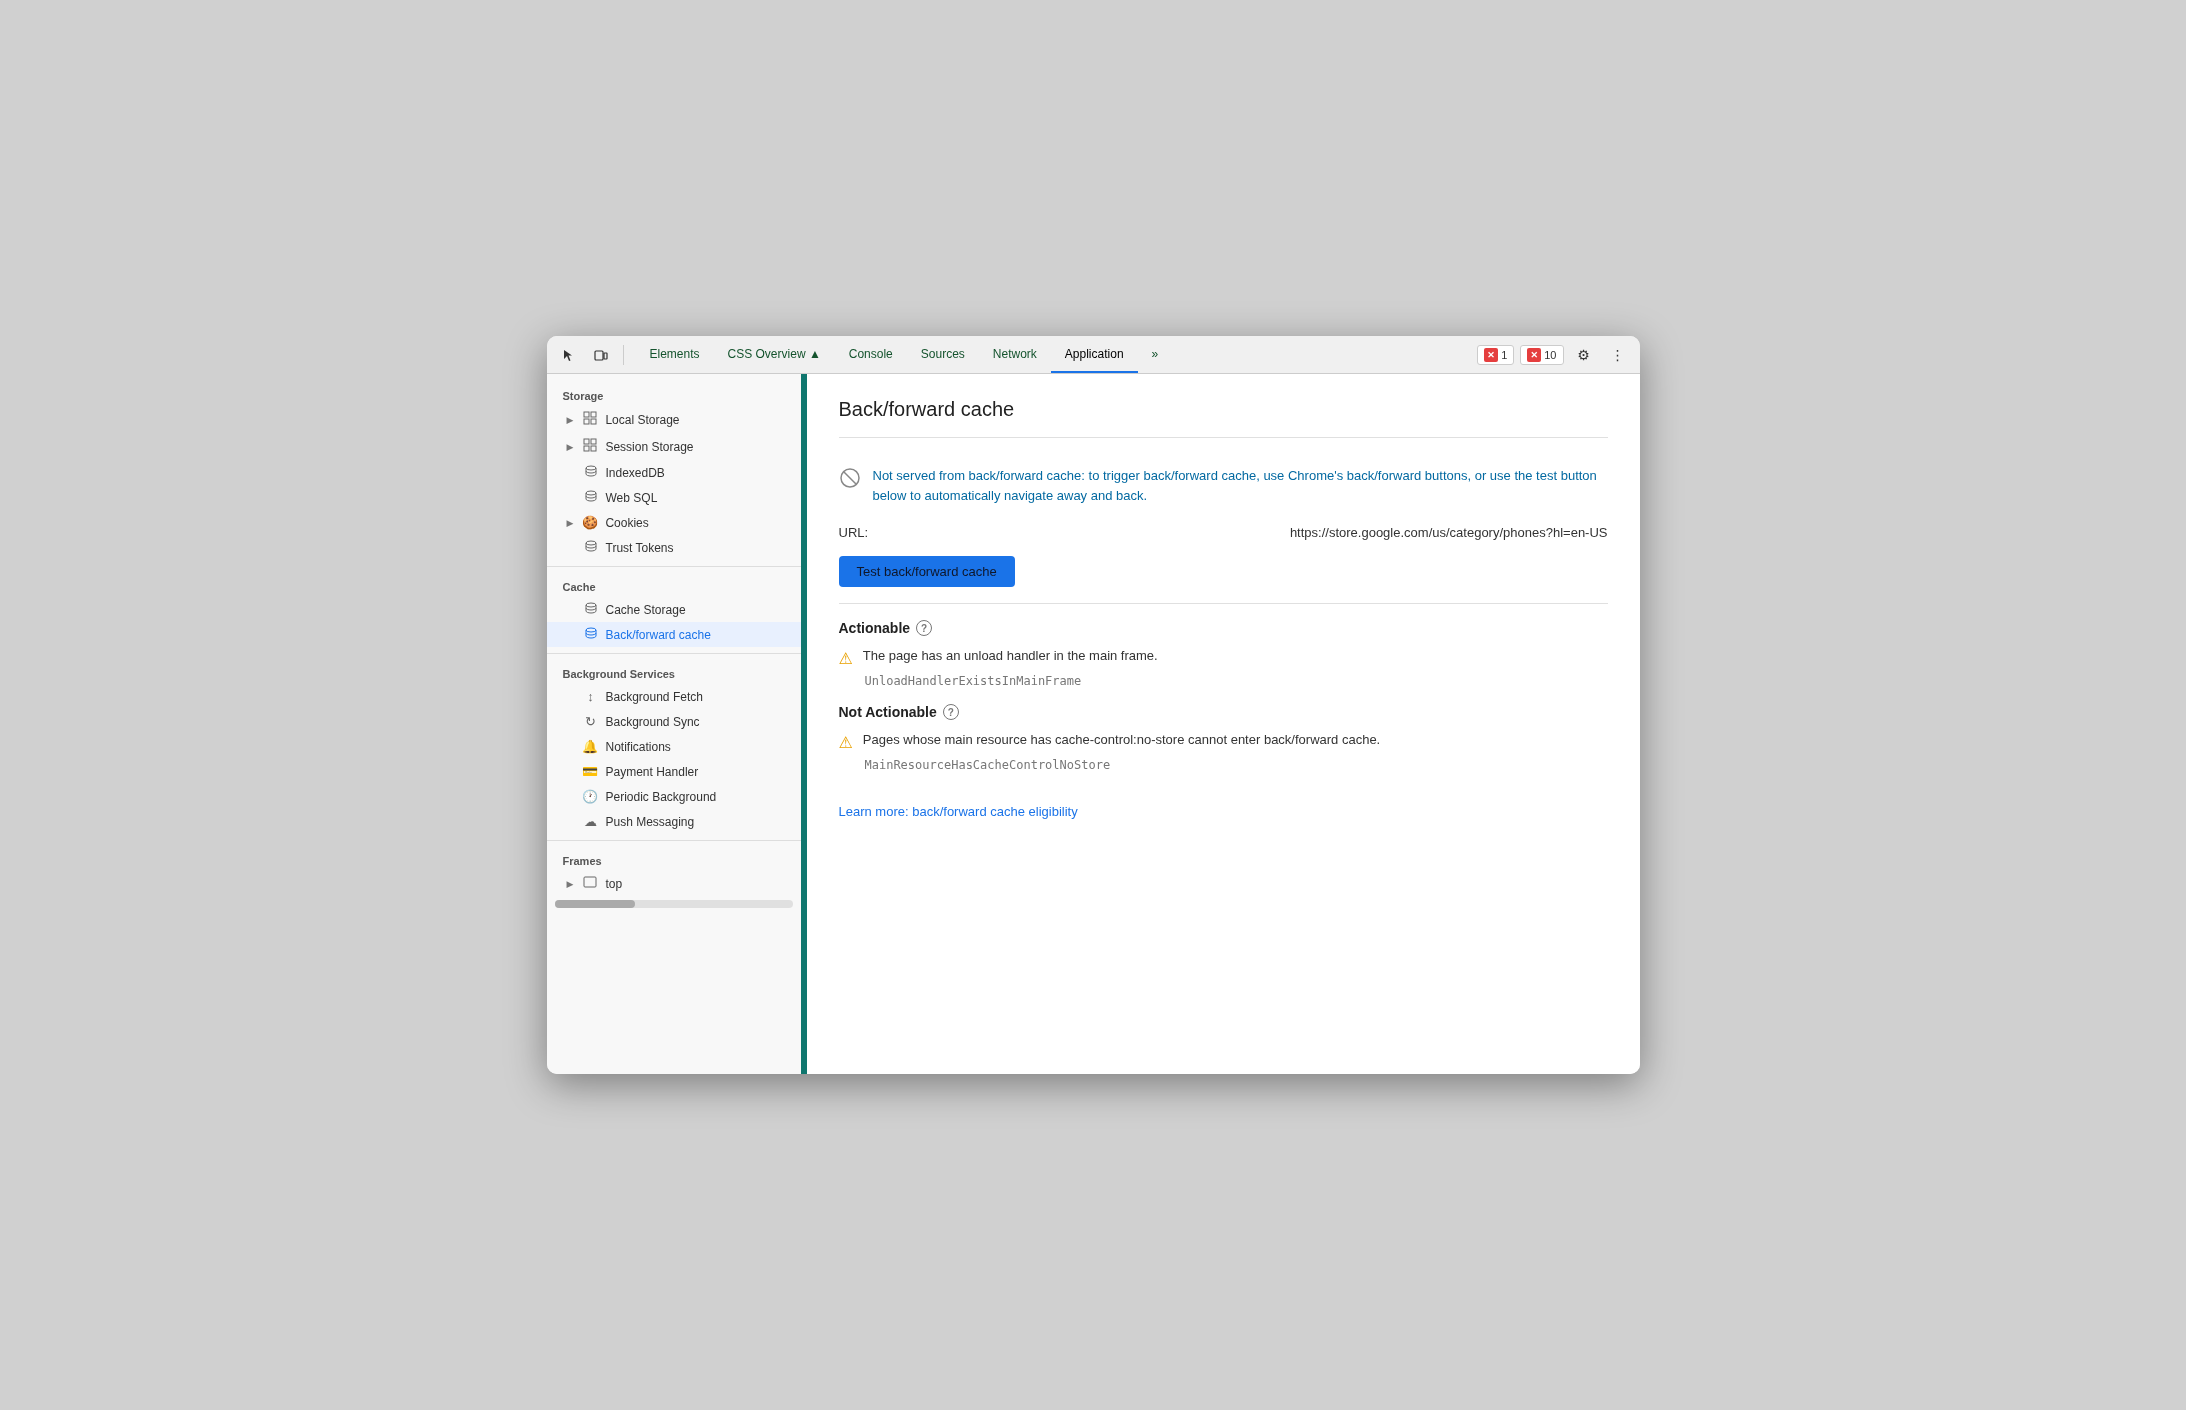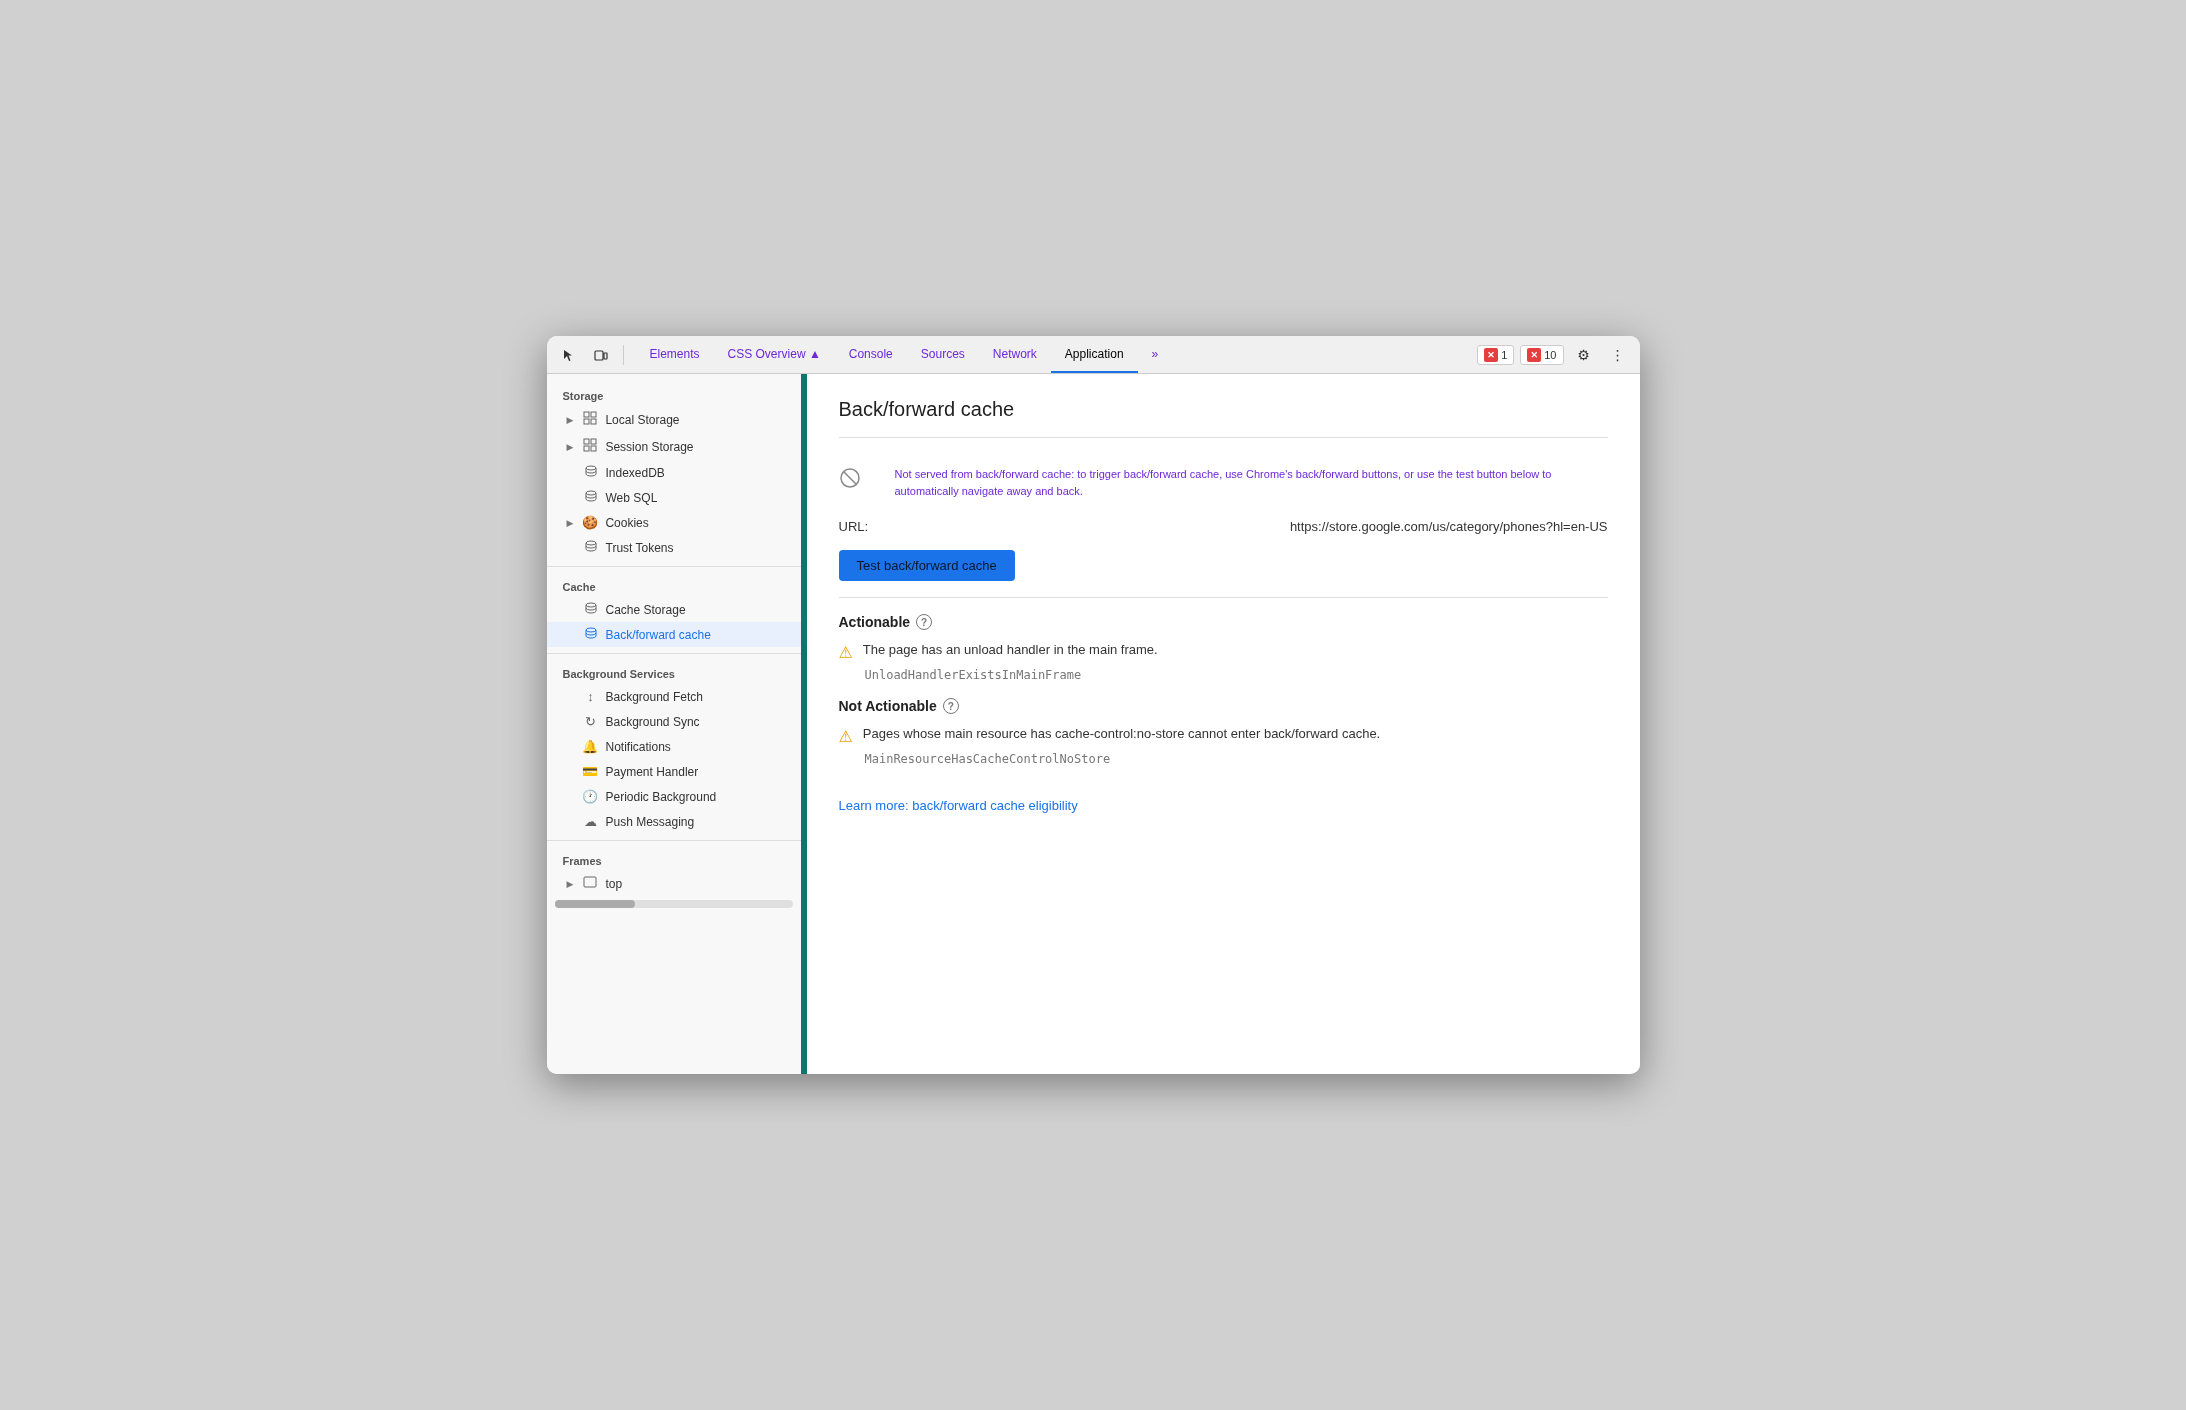--- a/index.html
+++ b/index.html
@@ -81,21 +81,21 @@
       align-items: flex-end;
       height: 100%;
       margin-left: 4px;
     }
     .toolbar-tab {
       padding: 0 14px;
       height: 100%;
       display: flex;
       align-items: center;
       font-size: 12px;
-      color: #6d28d9;
+      color: #14532d;
       cursor: pointer;
       border-bottom: 2px solid transparent;
       white-space: nowrap;
     }
     .toolbar-tab.active {
       color: #000000;
       border-bottom: 2px solid #1a73e8;
     }
     .toolbar-right {
       margin-left: auto;
@@ -204,24 +204,23 @@
       gap: 12px;
       padding: 12px 0;
     }
     .info-icon {
       font-size: 20px;
       color: #888;
       margin-top: 1px;
       flex-shrink: 0;
     }
     .info-text {
-      font-size: 11px;
-      color: #6d28d9;
+      font-size: 13px;
+      color: #0369a1;
       line-height: 1.5;
-      margin-left: 22px;
     }
     .url-row {
       display: flex;
       align-items: center;
       gap: 8px;
       font-size: 13px;
       color: #333;
       margin: 8px 0 16px;
       justify-content: space-between;
     }

